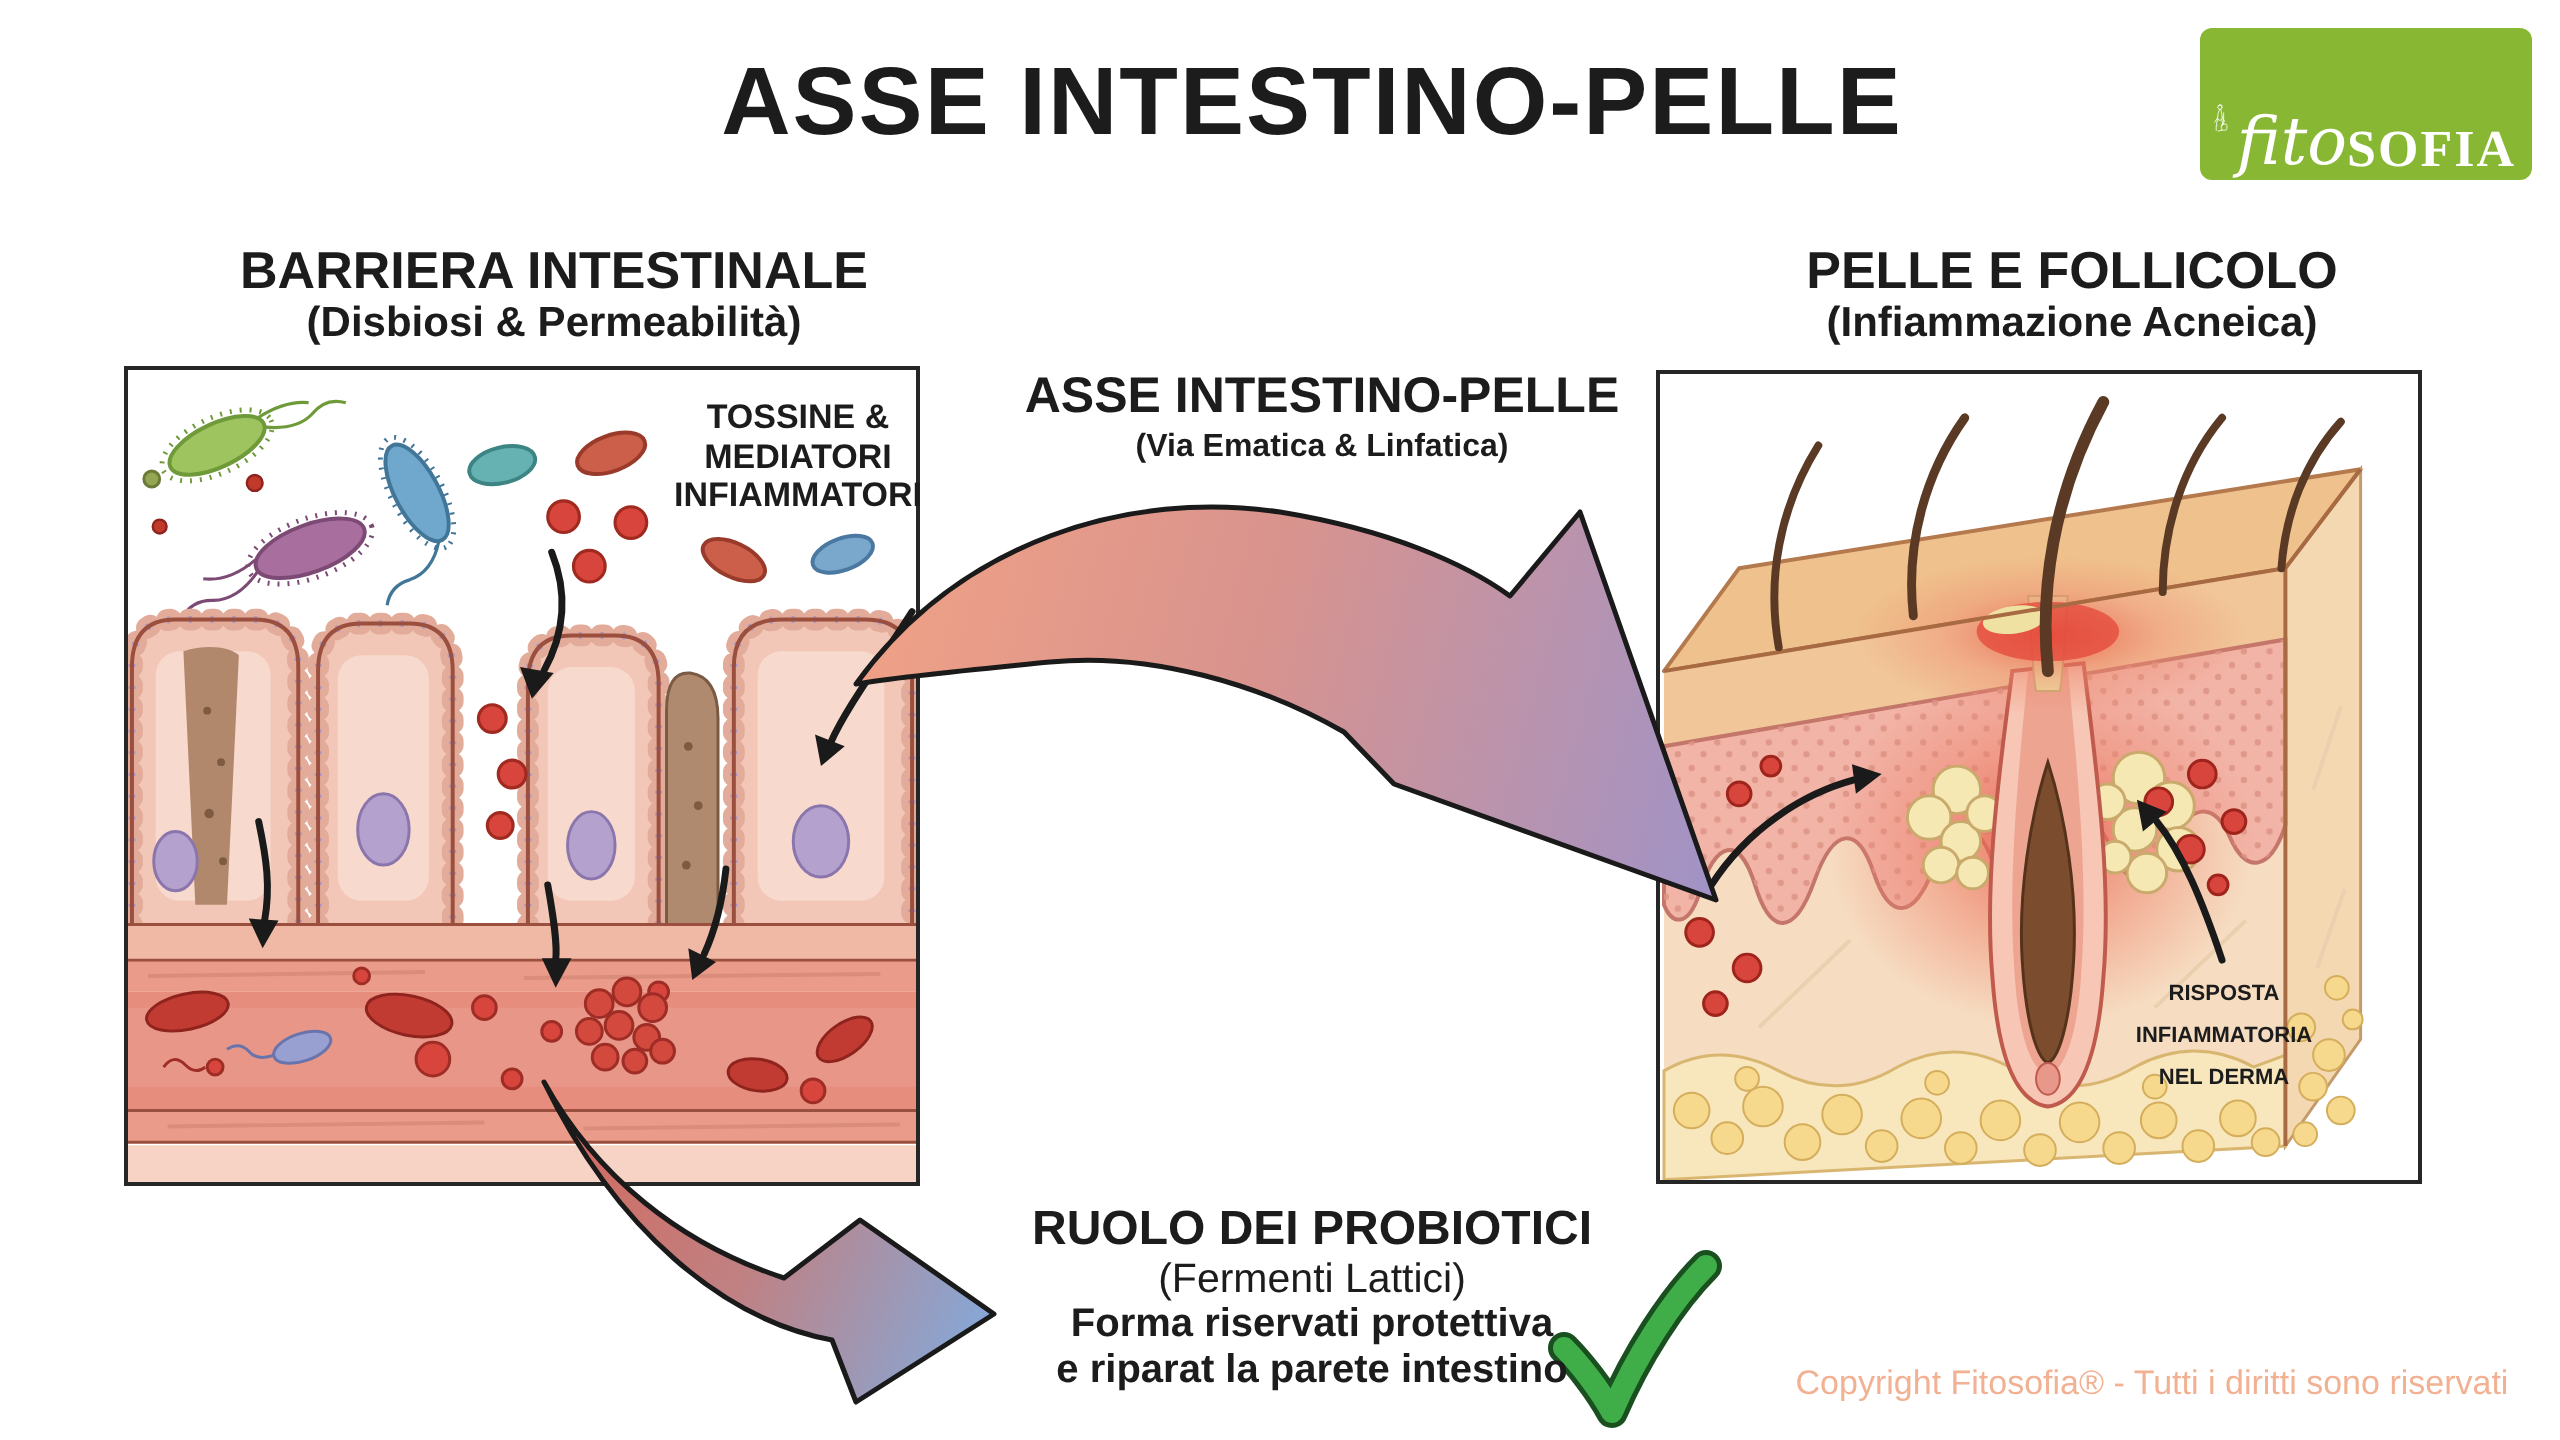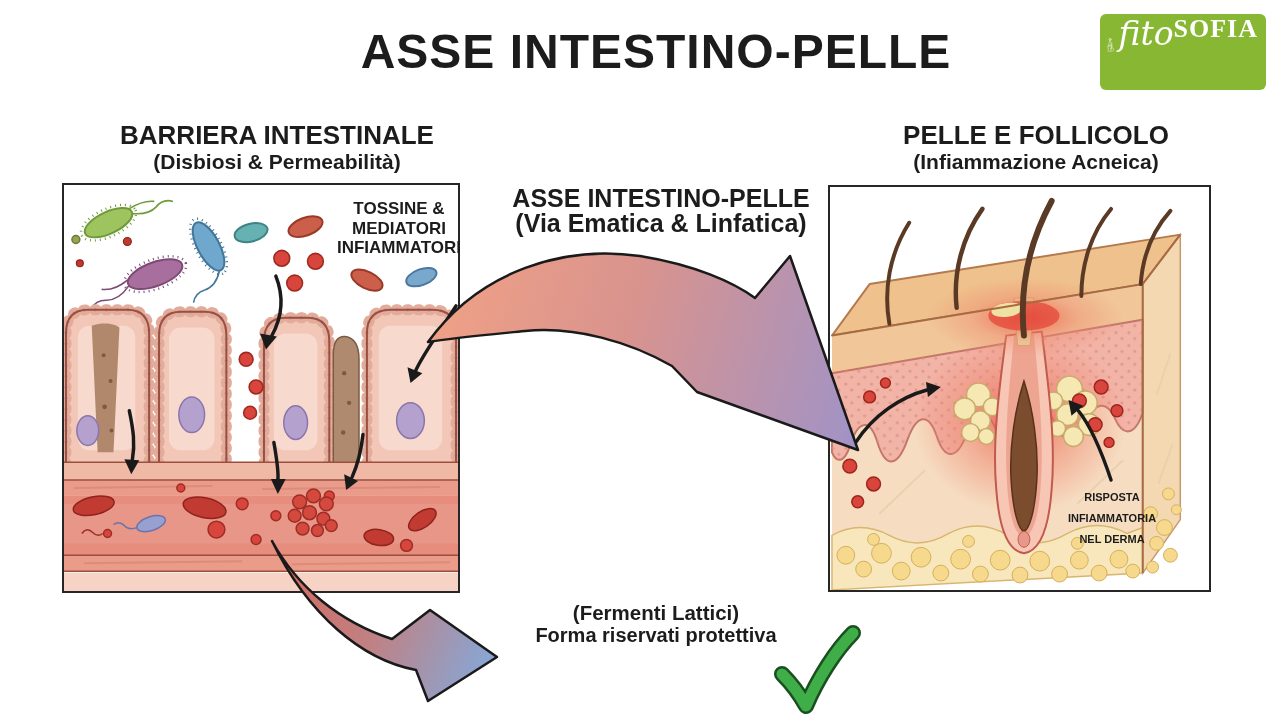--- a/index.html
+++ b/index.html
@@ -7,36 +7,36 @@
          font-family:"Liberation Sans",sans-serif;color:#1c1c1c;}
   .abs{position:absolute;}
   .ctr{text-align:center;padding-left:16px;}
   #page-title{left:0;top:24px;width:1280px;font-size:48px;font-weight:800;letter-spacing:1px;}
   .panel-head-title{font-size:26px;font-weight:800;line-height:30px;}
   .panel-head-sub{font-size:21px;font-weight:700;line-height:24px;}
   #left-head{left:61px;top:120px;width:400px;}
   #right-head{left:828px;top:120px;width:384px;}
   #axis-label{left:460px;top:184px;width:370px;z-index:4;}
   #axis-label .t{font-size:25px;font-weight:800;line-height:28px;}
-  #axis-label .s{font-size:25px;font-weight:700;line-height:23px;}
+  #axis-label .s{font-size:16px;font-weight:700;line-height:23px;}
   .panel{border:2px solid #262626;background:#ffffff;box-sizing:border-box;z-index:1;}
   #gut-panel{left:62px;top:183px;width:398px;height:410px;}
   #skin-panel{left:828px;top:185px;width:383px;height:407px;}
   .panel svg{display:block;width:100%;height:100%;}
   .annot{font-weight:700;white-space:pre-line;z-index:3;}
   #toxins-annot{left:318px;top:199px;width:162px;font-size:17px;line-height:19.5px;text-align:center;}
   #risposta-annot{left:1014px;top:487px;width:196px;font-size:11px;line-height:21px;text-align:center;}
   #overlay{left:0;top:0;width:1280px;height:720px;z-index:2;pointer-events:none;}
   #probiotics{left:440px;top:601px;width:400px;z-index:3;}
   #probiotics .t{font-size:24px;font-weight:800;line-height:27px;}
-  #probiotics .s{font-size:20.5px;font-weight:700;line-height:23px;}
+  #probiotics .s{font-size:20.5px;font-weight:400;line-height:23px;}
   #probiotics .l{font-size:20px;font-weight:700;line-height:23px;}
   #copyright{left:880px;top:682px;width:392px;font-size:17px;color:#f2b193;text-align:center;}
   #logo{left:1100px;top:14px;width:166px;height:76px;background:#87b733;border-radius:6px;
-        display:flex;align-items:flex-start;padding:0 8px 0 6px;box-sizing:border-box;z-index:3;}
+        display:flex;align-items:flex-end;padding:0 8px 0 6px;box-sizing:border-box;z-index:3;}
   #logo .fito{font-family:"DejaVu Serif",serif;font-style:italic;font-size:33px;color:#fff;margin-left:4px;}
   #logo .sofia{font-family:"Liberation Serif",serif;font-weight:700;font-size:26px;color:#fff;letter-spacing:1px;}
 </style>
 </head>
 <body>
 
 <div id="stage">
 
   <div id="page-title" class="abs ctr">ASSE INTESTINO-PELLE</div>
 
@@ -358,18 +358,21 @@
     </defs>
     <path d="M 428,342 C 480,270 565,245 640,256 C 695,265 733,282 755,298 L 790,256 L 858,450 L 697,392 L 672,366 C 630,342 575,326 525,331 C 485,335 452,338 428,342 Z" fill="url(#ga)" stroke="#1a1a1a" stroke-width="2.5" stroke-linejoin="round"></path>
     <path d="M 272,541 C 298,588 340,622 392,639 L 430,610 L 497,657 L 428,701 L 416,670 C 362,660 308,615 272,541 Z" fill="url(#gb)" stroke="#1a1a1a" stroke-width="2.5" stroke-linejoin="round"></path>
     <g fill="none" stroke-linecap="round" stroke-linejoin="round">
       <path d="M 782,674 C 790,682 800,695 806,706 C 818,678 836,650 853,633" stroke="#1a4f20" stroke-width="16"></path>
       <path d="M 782,674 C 790,682 800,695 806,706 C 818,678 836,650 853,633" stroke="#3fae49" stroke-width="11"></path>
     </g>
   </svg>
 
   <div id="probiotics" class="abs ctr">
+    <div class="t">RUOLO DEI PROBIOTICI</div>
     <div class="s">(Fermenti Lattici)</div>
     <div class="l">Forma riservati protettiva</div>
-  </div>
-
+    <div class="l">e riparat la parete intestino</div>
+  </div>
+
+  <div id="copyright" class="abs">Copyright Fitosofia® - Tutti i diritti sono riservati</div>
 
 </div>
 
 </body></html>

